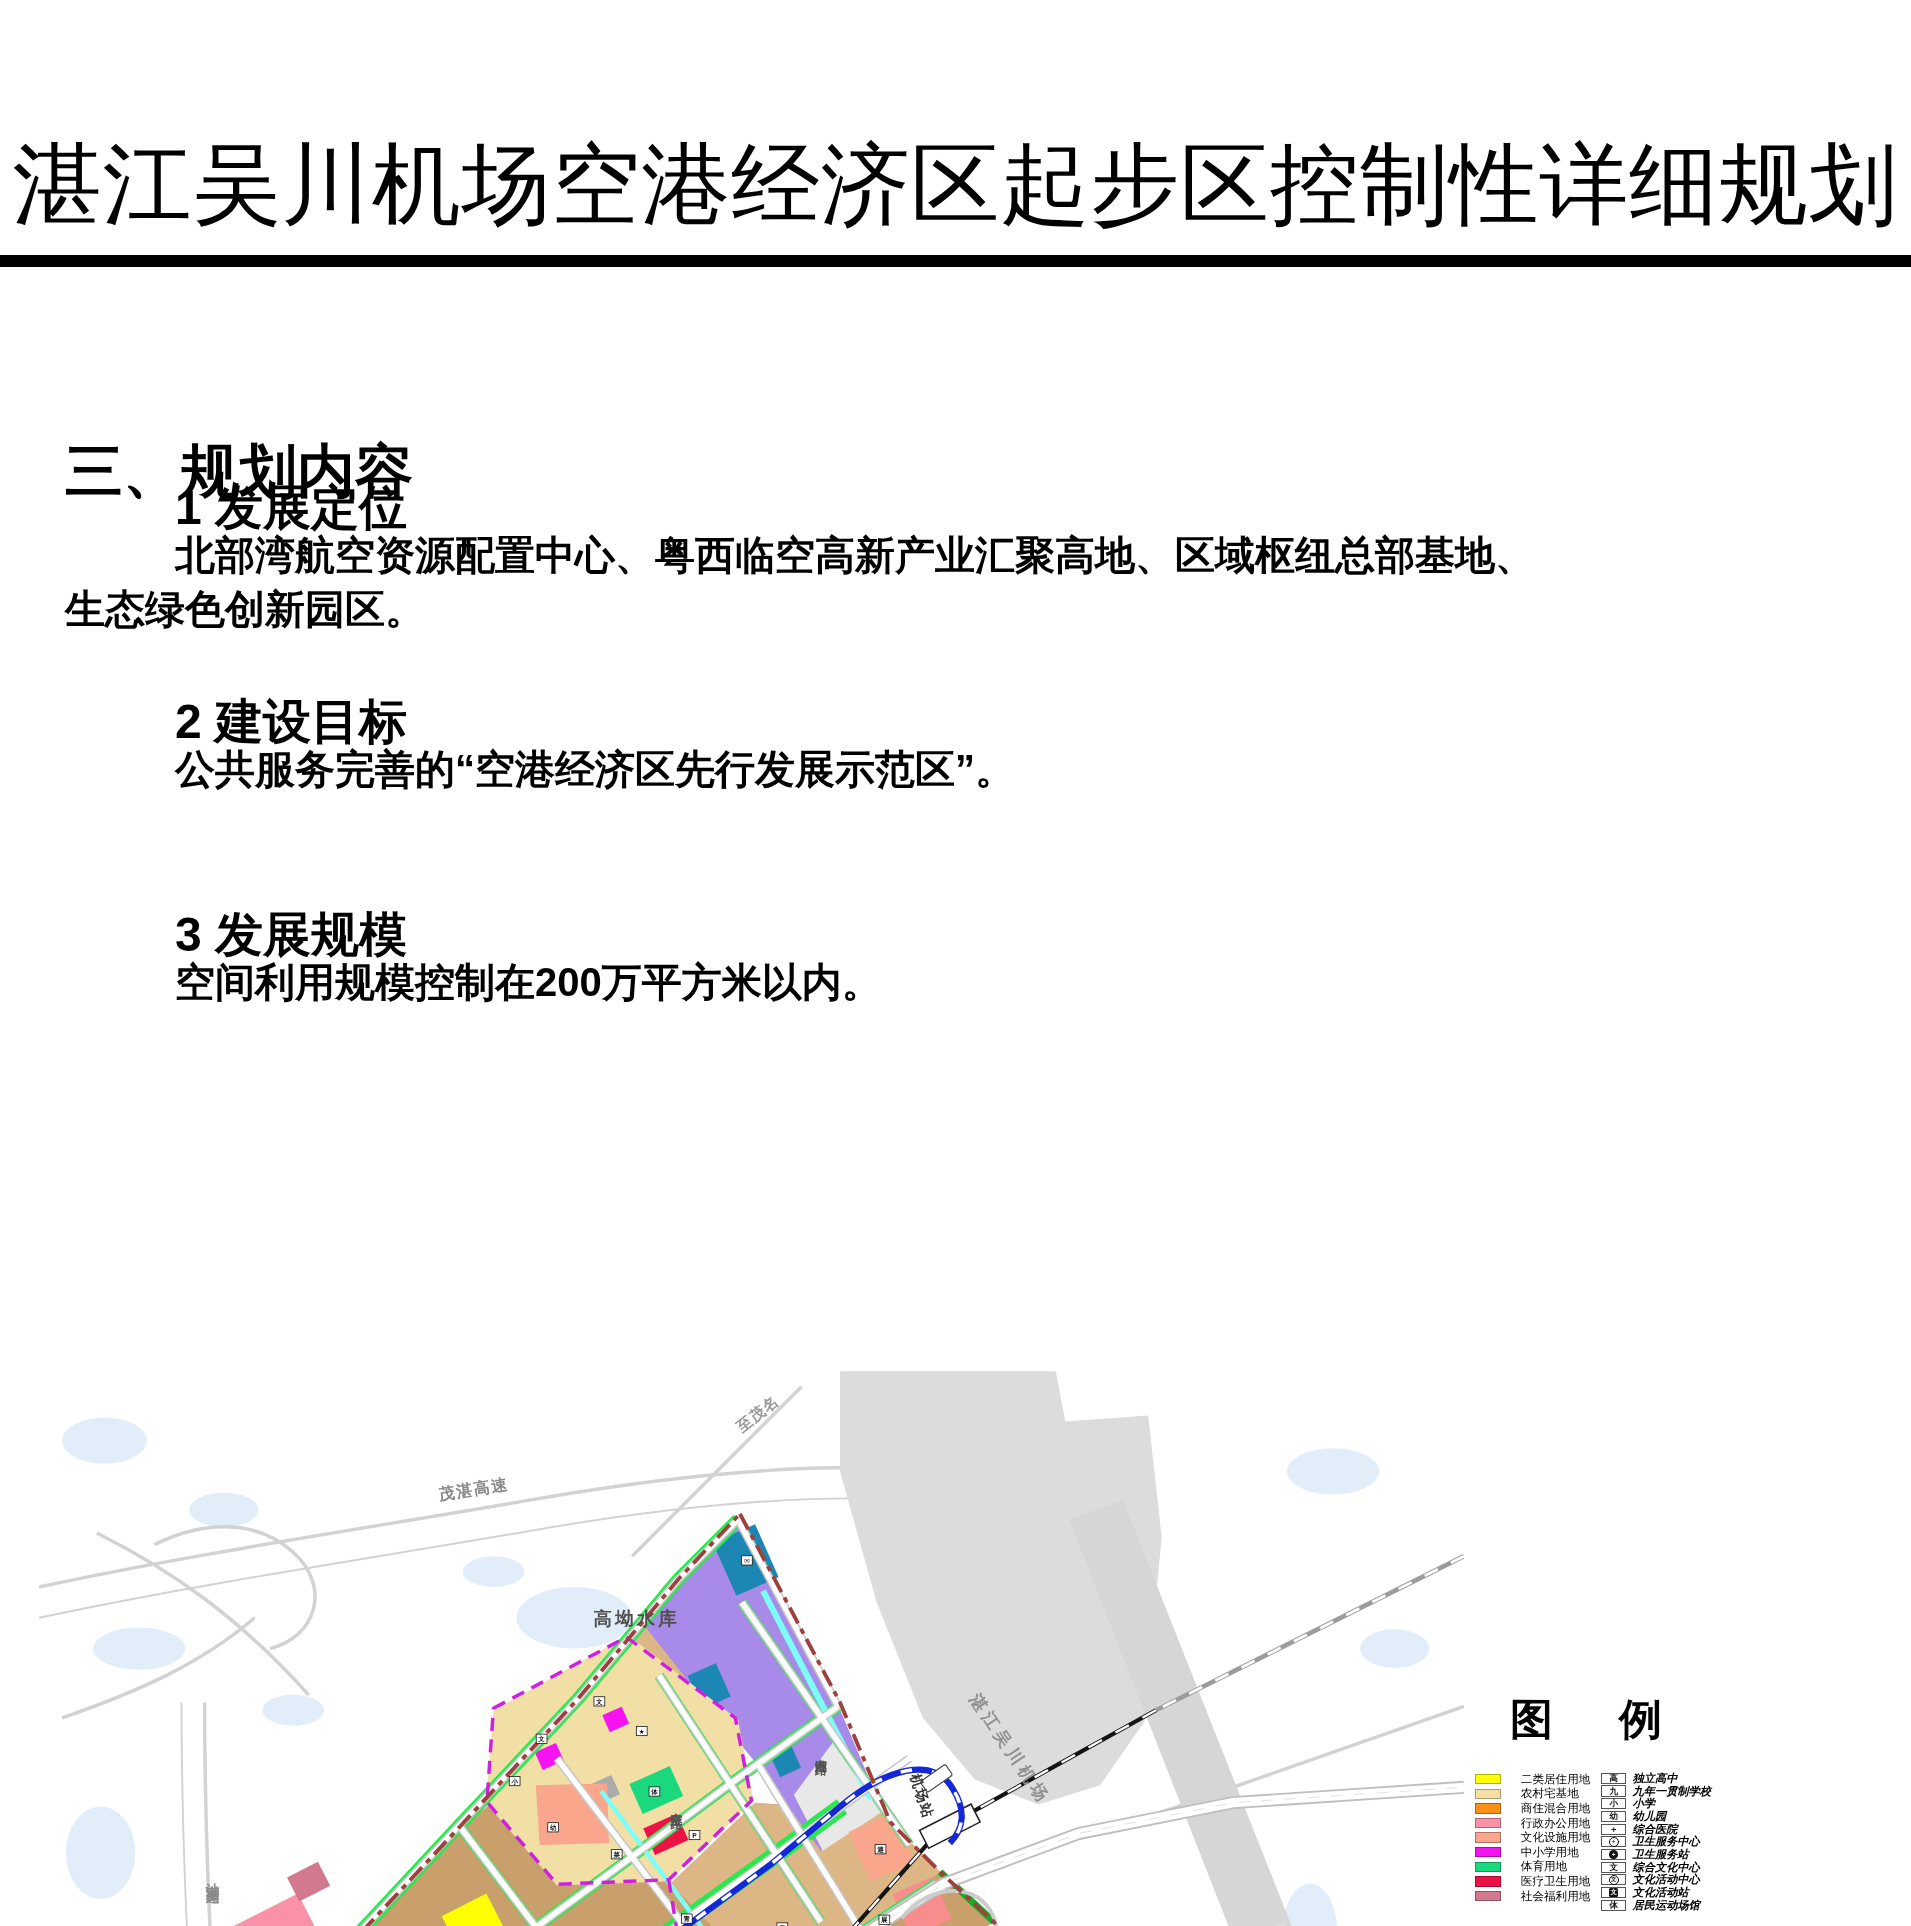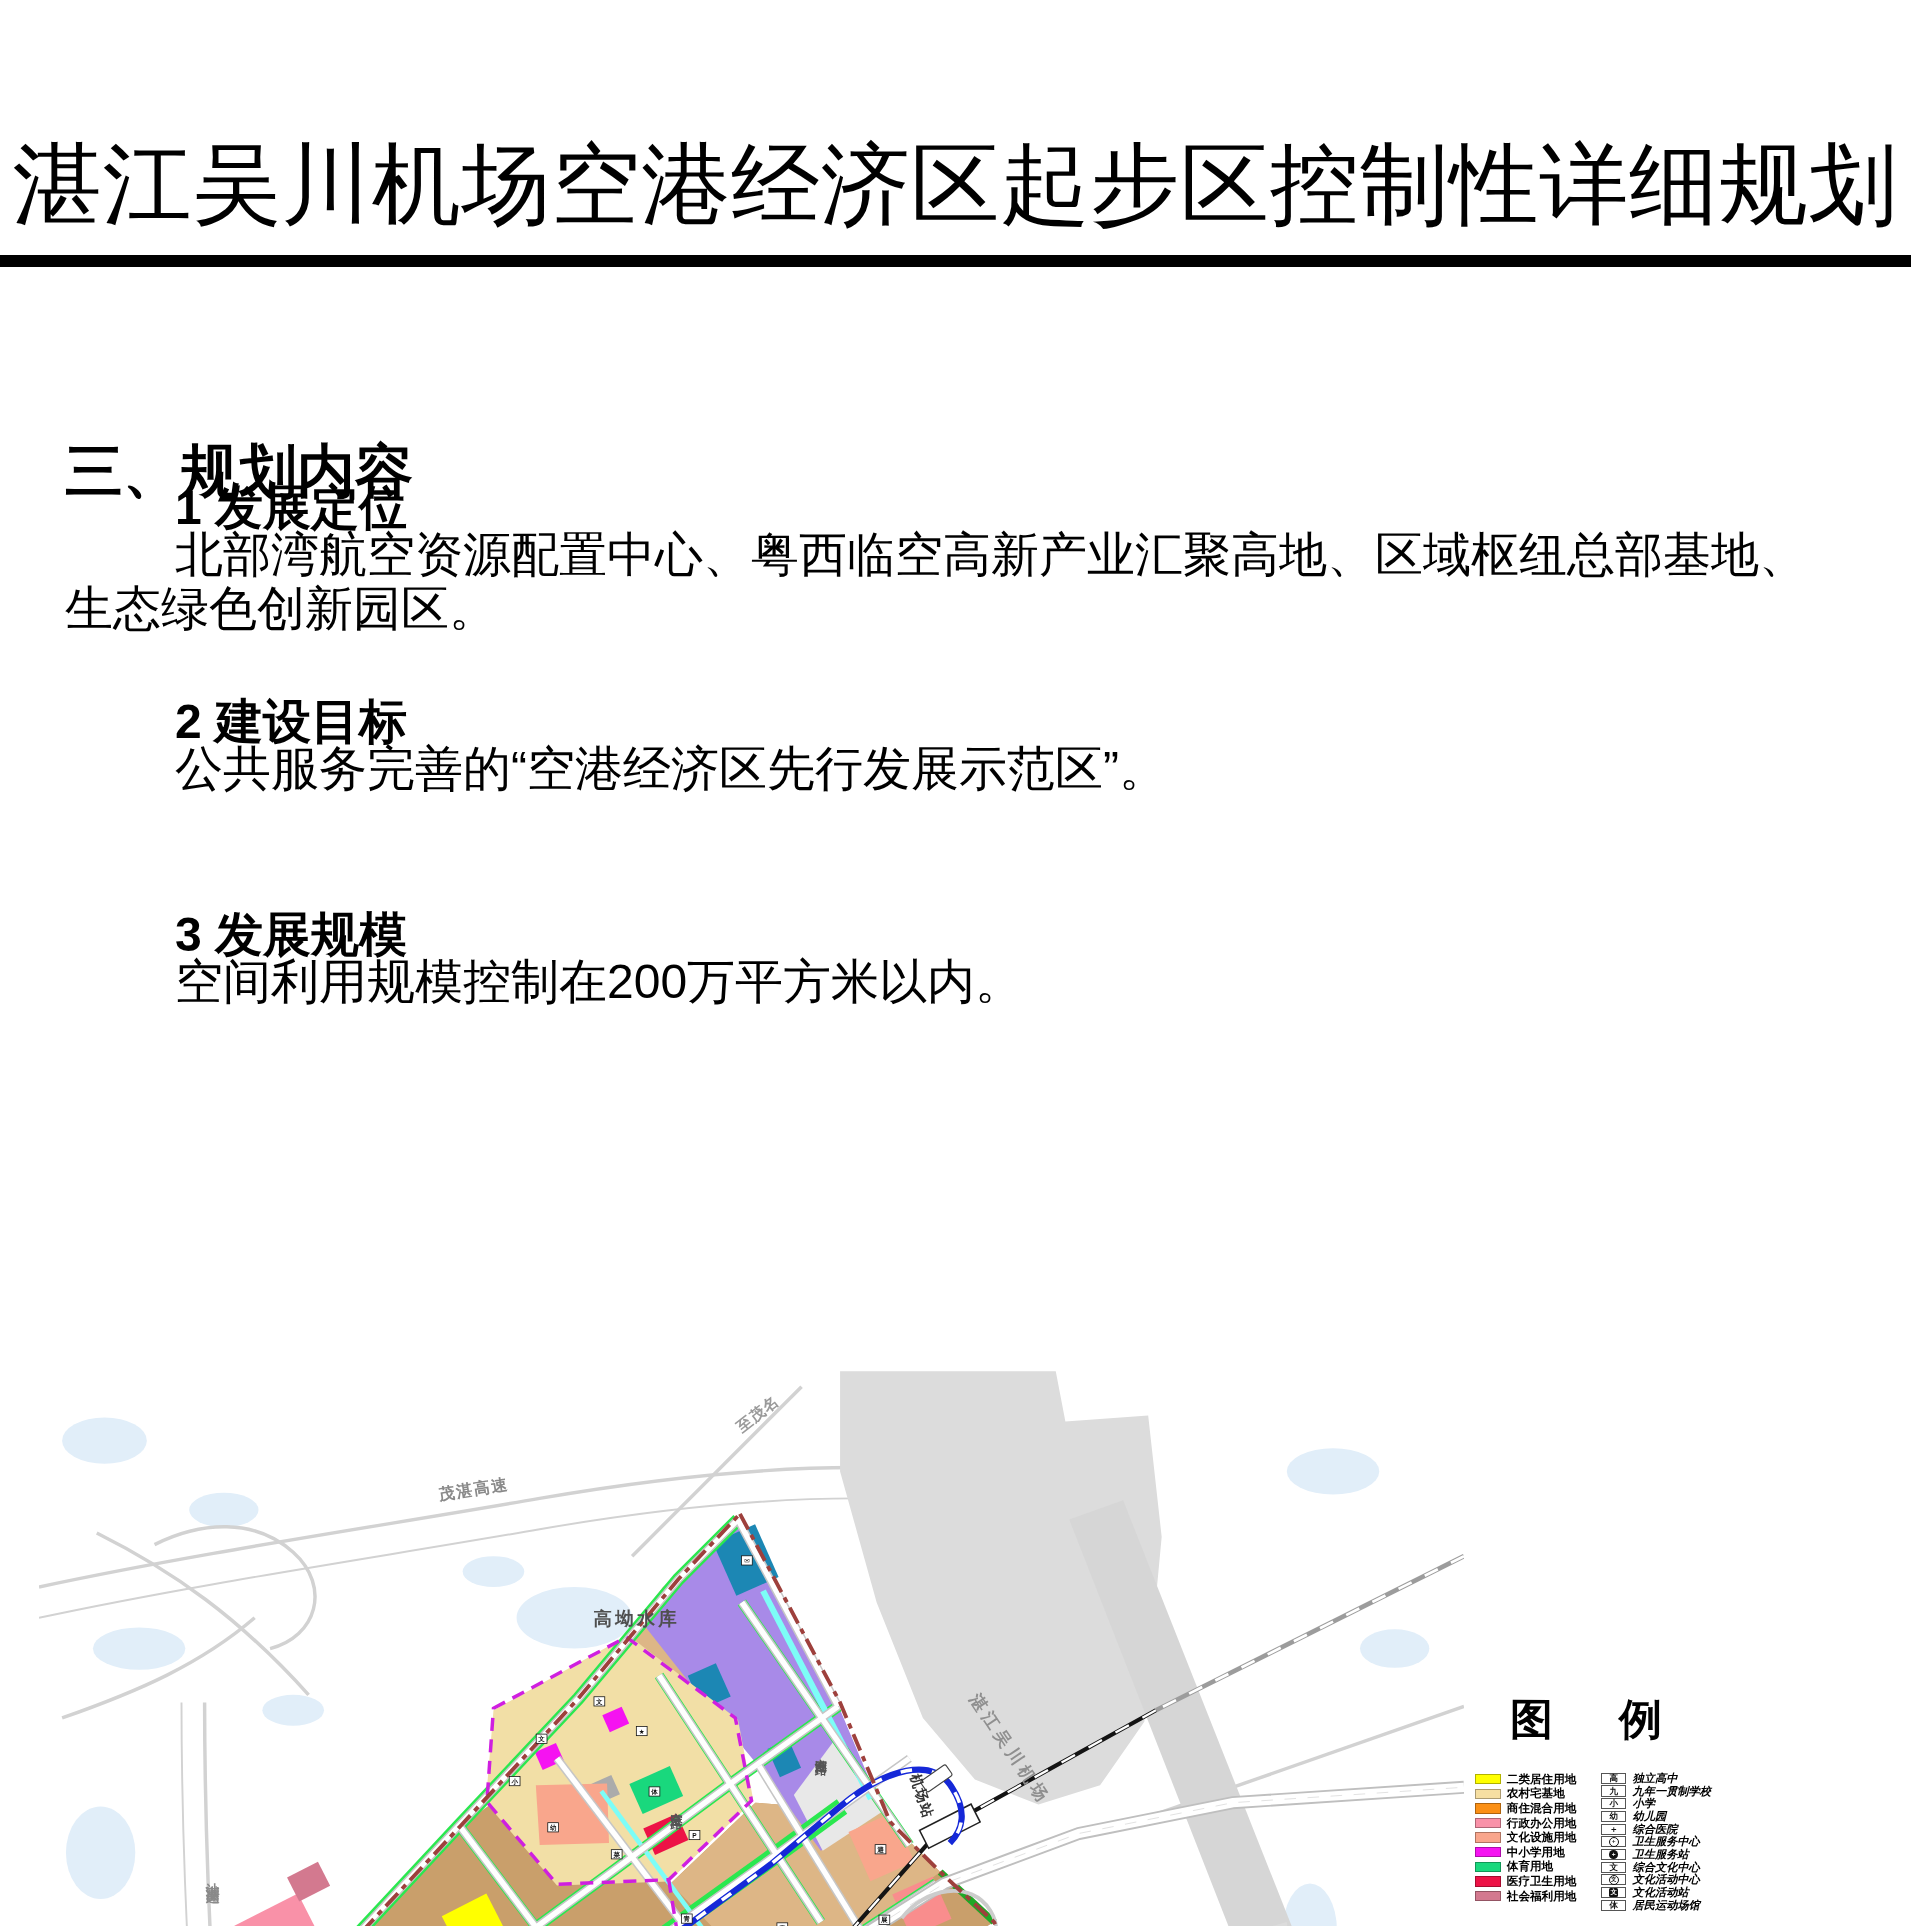--- a/index.html
+++ b/index.html
@@ -5,37 +5,37 @@
   html,body{margin:0;padding:0;}
   body{width:1911px;height:2703px;position:relative;background:#fff;overflow:hidden;
        font-family:"Liberation Sans","DejaVu Sans",sans-serif;color:#000;}
   
   .page-title{position:absolute;top:65px;left:0;width:1911px;text-align:center;
       font-size:89px;font-weight:normal;letter-spacing:0.8px;white-space:nowrap;}
   .title-rule{position:absolute;top:255px;left:0;width:1911px;height:12.3px;background:#000;}
   
   .sec-head{position:absolute;left:65px;font-size:58px;font-weight:bold;white-space:nowrap;text-align:center;}
   .sub-head{position:absolute;left:175px;font-size:48px;font-weight:bold;white-space:nowrap;text-align:center;}
-  .para{position:absolute;left:65px;width:1803px;font-size:48px;font-weight:normal;line-height:54px;}
+  .para{position:absolute;left:65px;width:1803px;font-size:40px;font-weight:bold;line-height:54px;}
   .para .ln{white-space:nowrap;}
   .para .ln:first-child{text-indent:110px;}
   
   .map-wrap{position:absolute;left:39px;top:1371px;width:1425px;height:1079px;}
   .map-wrap svg{display:block;width:100%;height:100%;}
   
   .legend{position:absolute;left:1460px;top:1691px;width:447px;}
   .legend-title{font-size:43px;font-weight:bold;letter-spacing:27px;margin-left:50px;white-space:nowrap;}
   .legend-cols{position:relative;margin-top:23px;}
   .lcol{position:absolute;left:15.4px;top:0;}
   .rcol{position:absolute;left:141px;top:0;}
   .lrow{display:flex;align-items:center;height:14.6px;}
   .rrow{display:flex;align-items:center;height:12.7px;}
   .swatch{width:25.4px;height:10.4px;border:0.4px solid rgba(0,0,0,.3);box-sizing:border-box;
           position:relative;flex:0 0 auto;background:#fff;}
-  .lrow .lab{font-size:11.6px;font-weight:bold;margin-left:6px;white-space:nowrap;}
+  .lrow .lab{font-size:11.6px;font-weight:normal;margin-left:20px;white-space:nowrap;}
   .rrow .lab{font-size:11.2px;font-weight:bold;margin-left:6.2px;white-space:nowrap;font-style:italic;}
   .rbox{width:25.4px;height:11.2px;border:0.4px solid #555;box-sizing:border-box;background:#fff;
         display:flex;align-items:center;justify-content:center;flex:0 0 auto;}
   .rbox .g{font-size:8.5px;font-weight:bold;line-height:1;}
   .g-plain{color:#111;}
   .g-inv{background:#111;color:#fff;border-radius:1.5px;width:9.2px;height:9.2px;display:flex;
          align-items:center;justify-content:center;font-size:6.5px !important;}
   .g-circle{border:0.8px solid #111;border-radius:50%;width:8px;height:8px;display:flex;
          align-items:center;justify-content:center;font-size:5.4px !important;color:#111;}
   .g-icirc{background:#111;color:#fff;border-radius:50%;width:8.5px;height:8.5px;display:flex;

